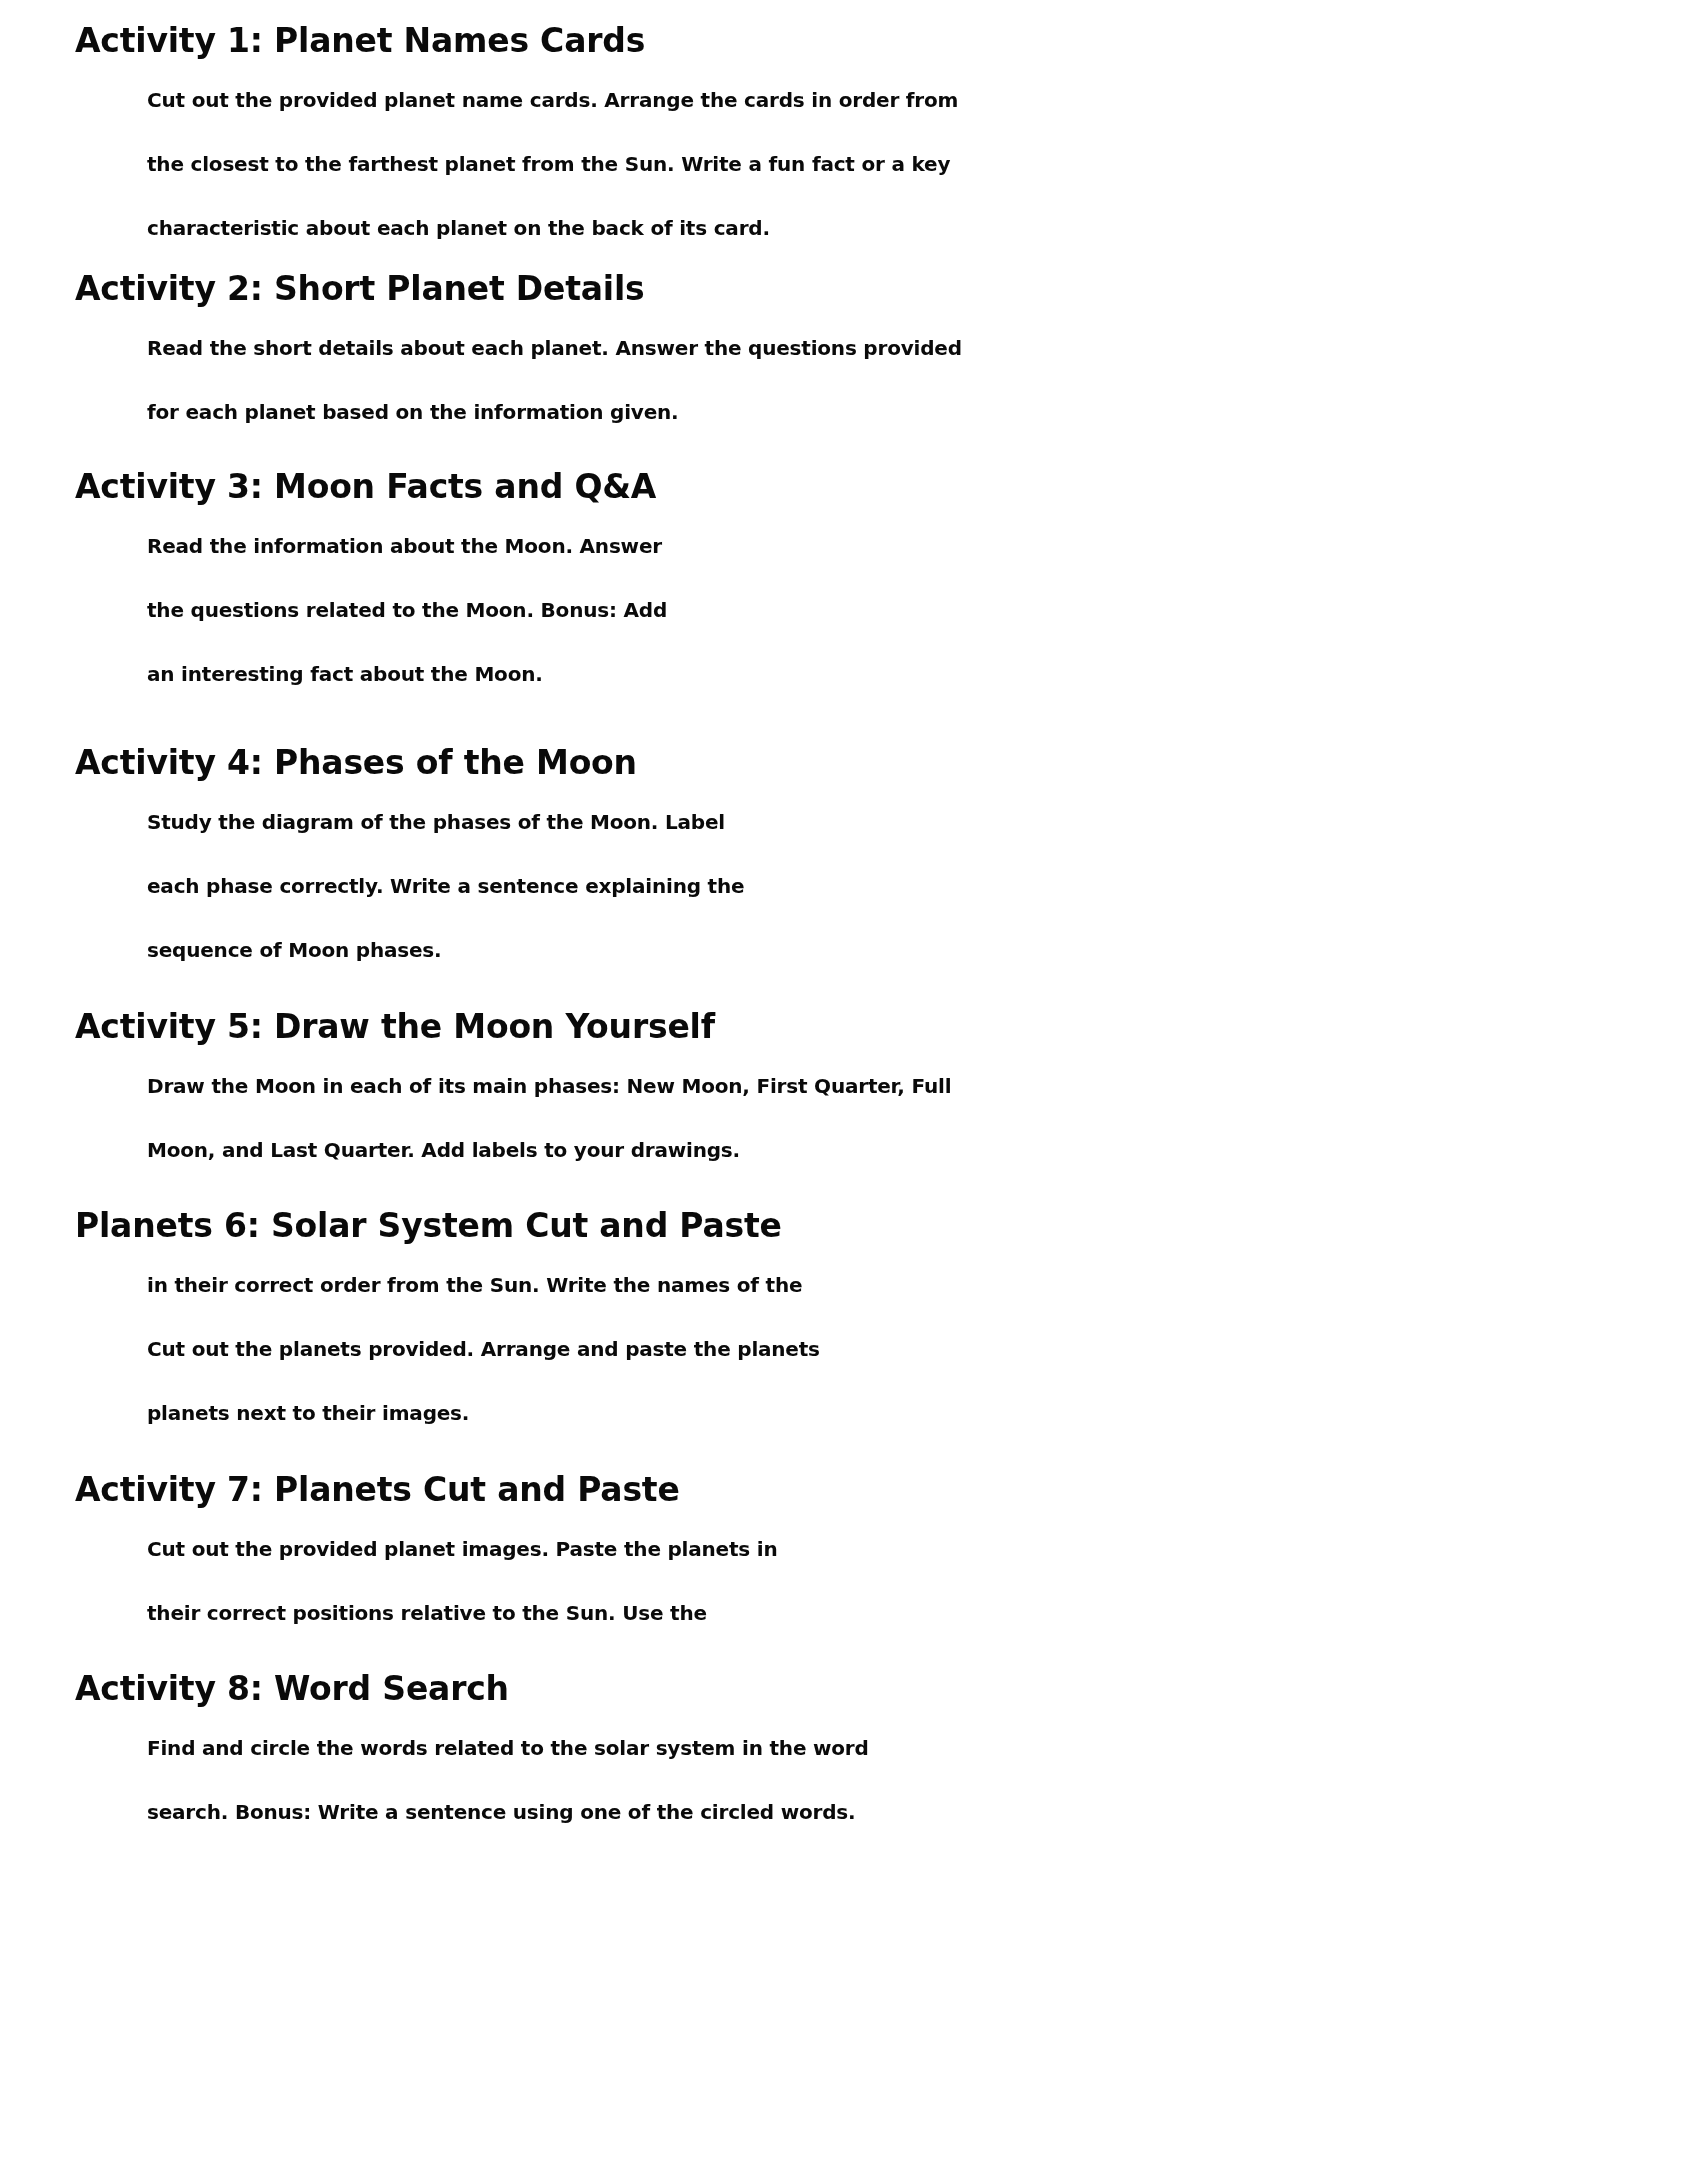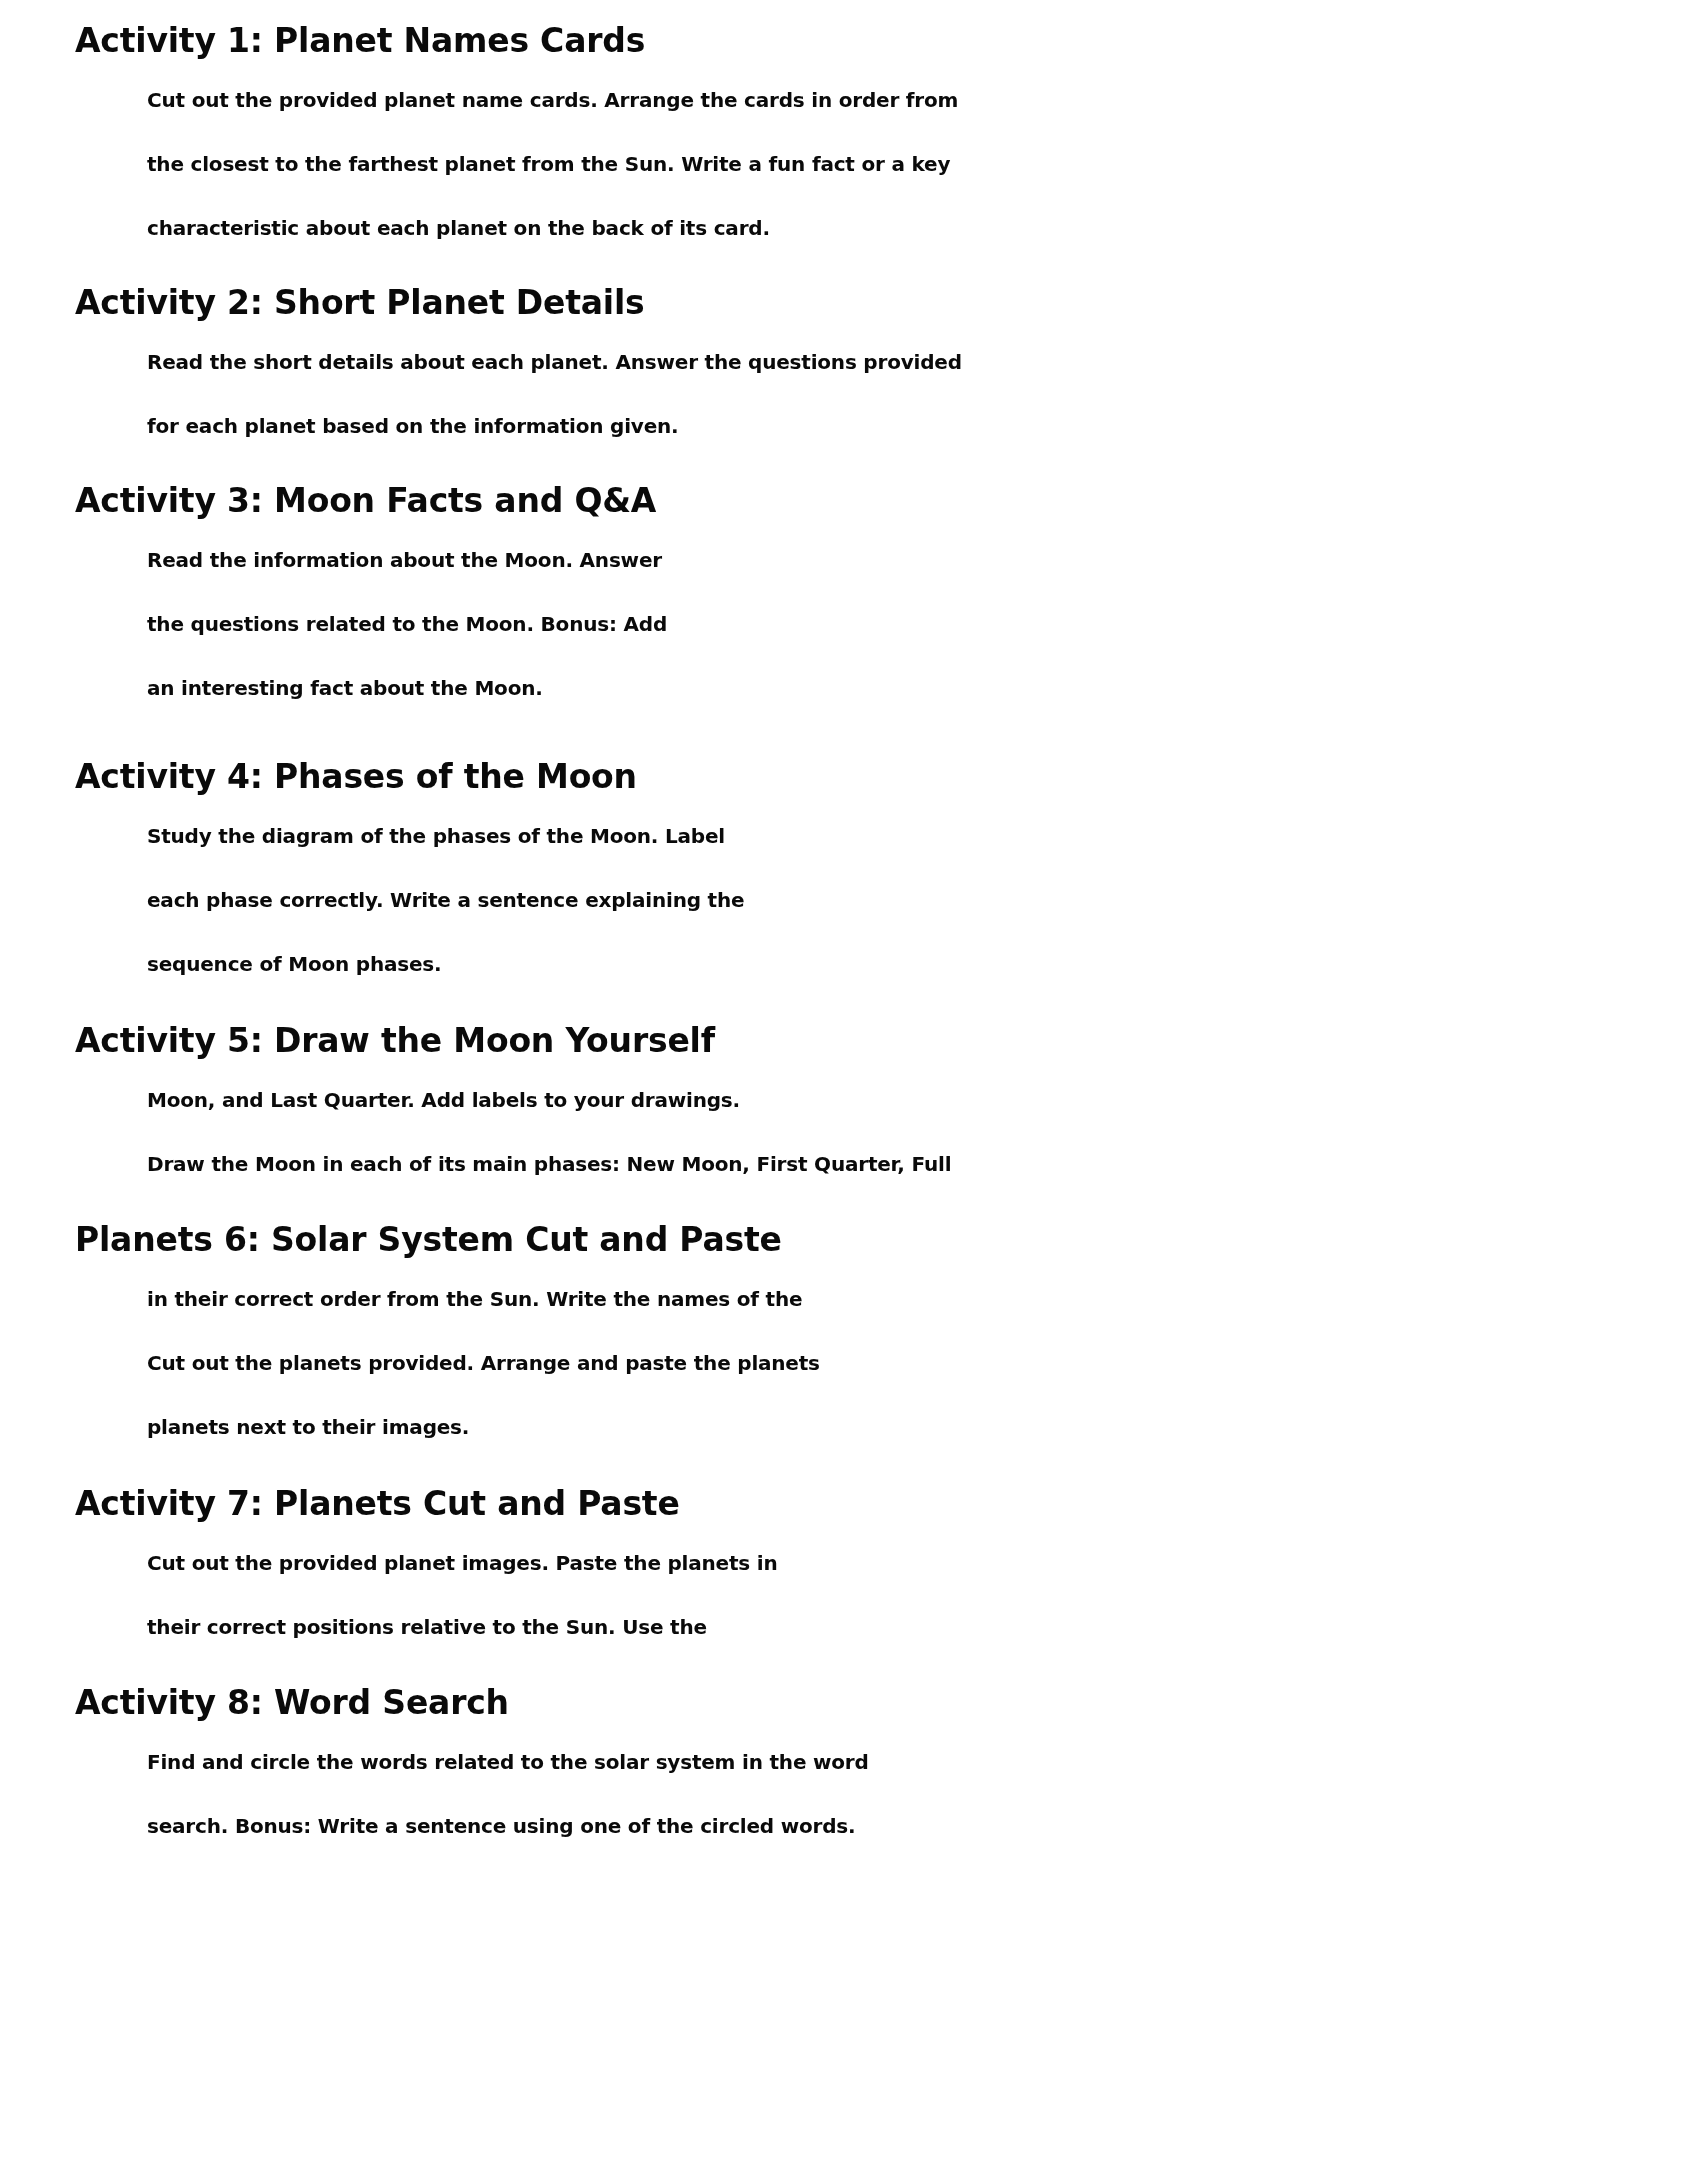--- a/index.html
+++ b/index.html
@@ -51,21 +51,21 @@
     font-weight: 700;
     font-size: 20px;
     line-height: 64px;
     letter-spacing: -0.2px;
     color: #0a0a0a;
     white-space: pre;
     display: block;
   }
 
   .b1 { margin-top: 14px; }
-  .b2 { margin-top: 16px; }
+  .b2 { margin-top: 2px; }
   .b3 { margin-top: 16px; }
   .b4 { margin-top: 30px; }
   .b5 { margin-top: 17.6px; }
   .b6 { margin-top: 17.6px; }
   .b7 { margin-top: 17.6px; }
   .b8 { margin-top: 17.6px; }
 </style>
 </head>
 <body>
 
@@ -103,22 +103,22 @@
       <div class="activity-para">
         <span class="para-line">Study the diagram of the phases of the Moon. Label</span>
         <span class="para-line">each phase correctly. Write a sentence explaining the</span>
         <span class="para-line">sequence of Moon phases.</span>
       </div>
     </div>
 
     <div class="activity-block b5">
       <div class="activity-heading">Activity 5: Draw the Moon Yourself</div>
       <div class="activity-para">
+        <span class="para-line">Draw the Moon in each of its main phases: New Moon, First Quarter, Full</span>
         <span class="para-line">Moon, and Last Quarter. Add labels to your drawings.</span>
-        <span class="para-line">Draw the Moon in each of its main phases: New Moon, First Quarter, Full</span>
       </div>
     </div>
 
     <div class="activity-block b6">
       <div class="activity-heading">Planets 6: Solar System Cut and Paste</div>
       <div class="activity-para">
         <span class="para-line">in their correct order from the Sun. Write the names of the</span>
         <span class="para-line">Cut out the planets provided. Arrange and paste the planets</span>
         <span class="para-line">planets next to their images.</span>
       </div>

